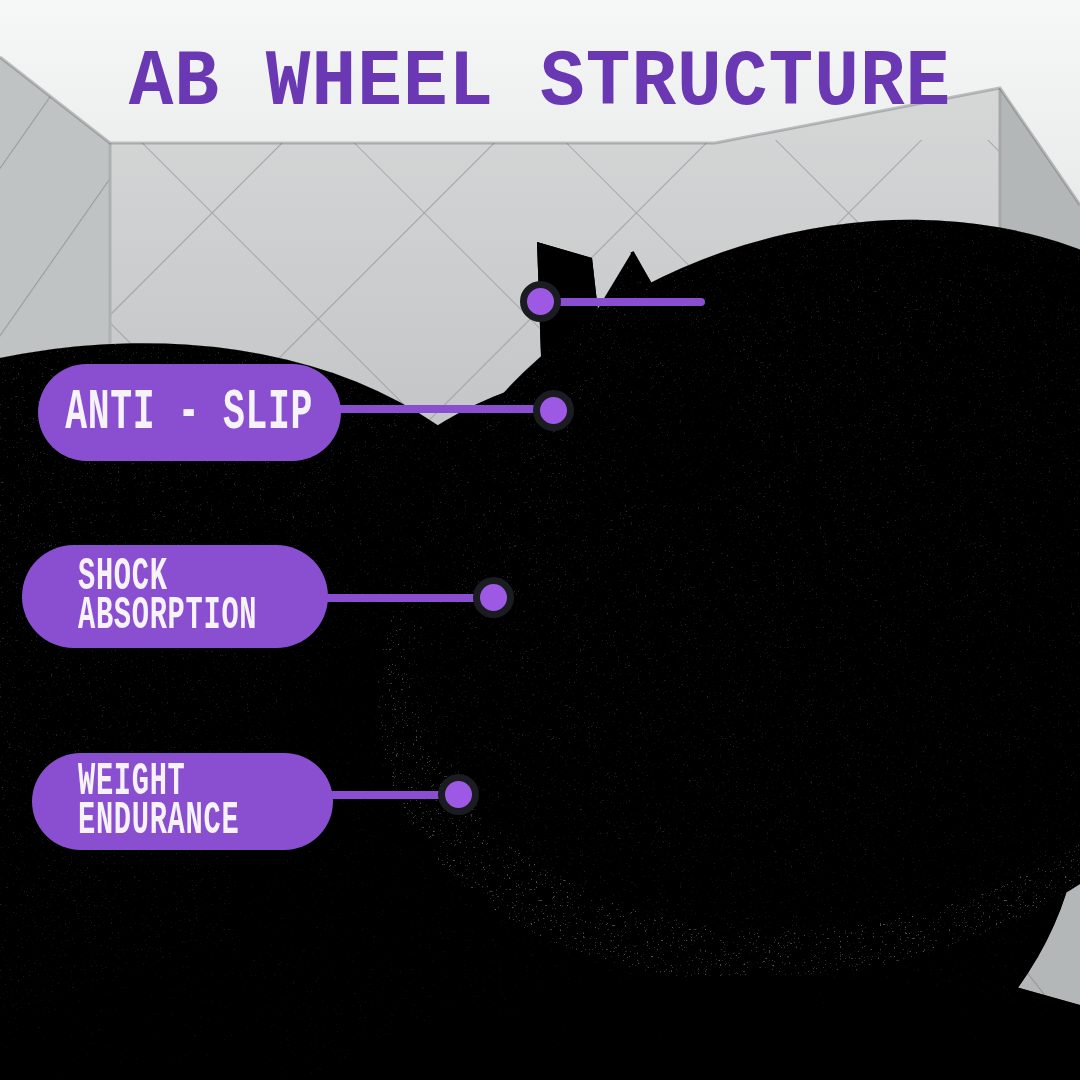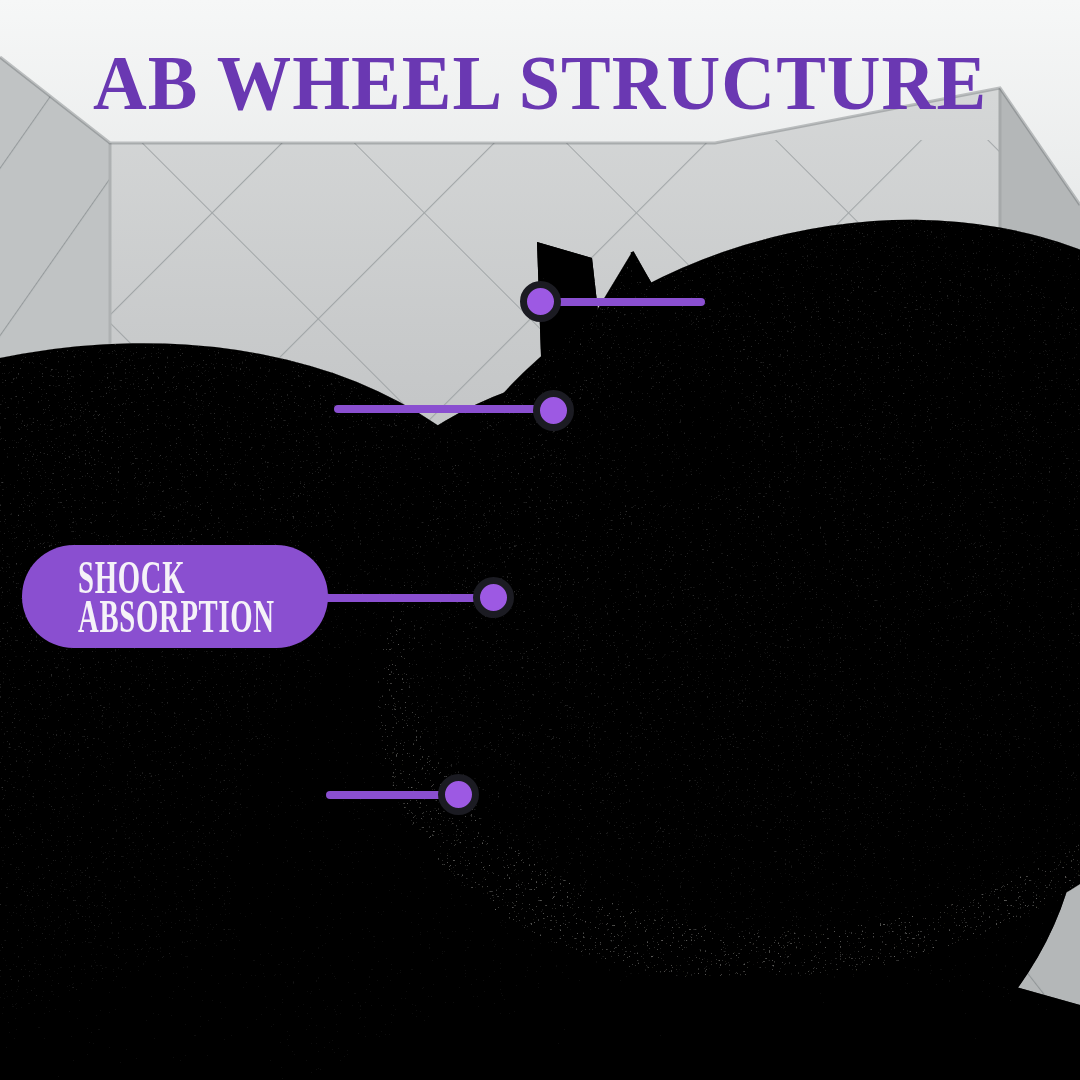--- a/index.html
+++ b/index.html
@@ -1,18 +1,18 @@
 <!DOCTYPE html>
 <html style="--title-purple: #6a38b2; --pill-purple: #8a4fd0; --pill-text: #f5f2f8; --dot-purple: #9d59e3; --dot-ring: #1b1b22;"><head>
 <meta charset="utf-8">
 <style>
   html,body{margin:0;padding:0;background:#222;}
   .stage{
     position:relative;width:1080px;height:1080px;overflow:hidden;
-    font-family:Liberation Serif, serif;background:#c7c9ca;
+    font-family:Liberation Mono, monospace;background:#c7c9ca;
   }
   .scene{position:absolute;left:0;top:0;width:1080px;height:1080px;display:block;}
 
   .page-title{
     position:absolute;left:0;right:0;top:38px;margin:0;
     text-align:center;font-size:73px;font-weight:800;letter-spacing:1px;
     color:var(--title-purple,#6a38b2);
     transform:scale(1.02,1.08);transform-origin:center top;
     white-space:nowrap;
   }
@@ -160,18 +160,25 @@
   <div class="connector" id="line-smooth"></div>
   <div class="connector" id="line-anti"></div>
   <div class="connector" id="line-shock"></div>
   <div class="connector" id="line-weight"></div>
 
   <div class="dot" id="dot-smooth"></div>
   <div class="dot" id="dot-anti"></div>
   <div class="dot" id="dot-shock"></div>
   <div class="dot" id="dot-weight"></div>
 
+  <div class="pill center" id="pill-anti">
+    <span class="lbl">ANTI - SLIP</span>
+  </div>
   <div class="pill twoline" id="pill-shock">
     <span class="lbl">SHOCK</span>
     <span class="lbl">ABSORPTION</span>
+  </div>
+  <div class="pill twoline" id="pill-weight">
+    <span class="lbl">WEIGHT</span>
+    <span class="lbl">ENDURANCE</span>
   </div>
 
 </div>
 
 </body></html>

